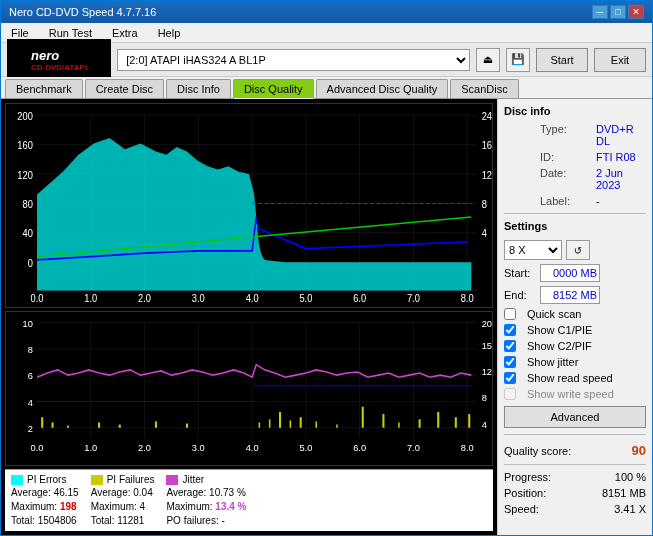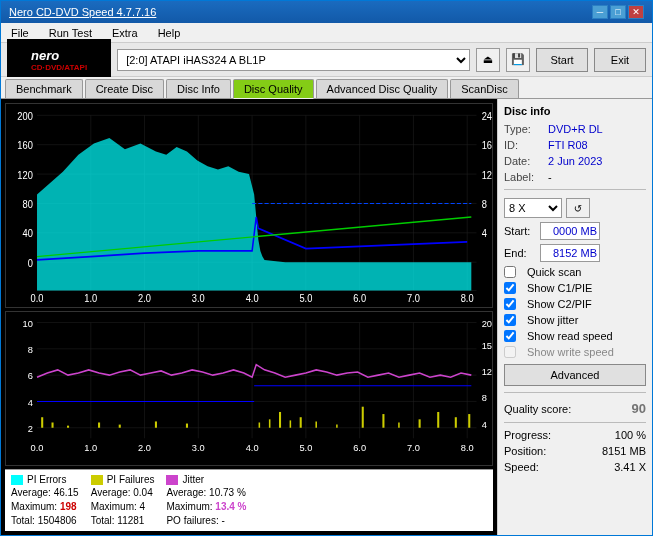--- a/index.html
+++ b/index.html
@@ -23,21 +23,21 @@
       background: linear-gradient(180deg, #1a6bbf 0%, #1259a8 100%);
       color: white;
       height: 22px;
       display: flex;
       align-items: center;
       padding: 0 8px;
       font-size: 11px;
       font-weight: 500;
       user-select: none;
     }
-    .title-bar-text { flex: 1; text-decoration: underline; }
+    .title-bar-text { flex: 1; }
     .title-bar-controls { display: flex; gap: 2px; }
     .title-btn {
       width: 16px; height: 14px;
       background: #4a9fd4;
       border: 1px solid #2a7fc4;
       color: white;
       font-size: 9px;
       display: flex; align-items: center; justify-content: center;
       cursor: pointer;
     }
@@ -147,22 +147,23 @@
       gap: 4px;
       font-size: 11px;
     }
     .sidebar-section-title {
       font-weight: bold;
       font-size: 11px;
       margin-bottom: 2px;
     }
     .disc-info-row {
       display: flex;
-      gap: 8px;
-      font-size: 11px;
+      gap: 20px;
+      font-size: 11px;
+      margin-left: 36px;
     }
     .disc-info-label { color: #444; min-width: 36px; }
     .disc-info-value { color: #0000cc; font-weight: 500; }
     .disc-info-value.black { color: black; }
     .settings-row {
       display: flex;
       align-items: center;
       gap: 4px;
       margin-top: 2px;
     }
@@ -207,21 +208,21 @@
     .quality-row {
       display: flex;
       justify-content: space-between;
       align-items: center;
       font-size: 11px;
       margin-top: 2px;
     }
     .quality-score {
       font-size: 13px;
       font-weight: bold;
-      color: #737373;
+      color: #c2410c;
     }
     .legend-area {
       background: #ffffff;
       display: flex;
       gap: 12px;
       padding: 4px 6px;
       border-top: 1px solid #999;
       font-size: 10px;
     }
     .legend-item { display: flex; flex-direction: column; gap: 1px; }
@@ -477,20 +478,21 @@
         <span class="disc-info-label">Date:</span>
         <span class="disc-info-value">2 Jun 2023</span>
       </div>
       <div class="disc-info-row">
         <span class="disc-info-label">Label:</span>
         <span class="disc-info-value black">-</span>
       </div>
 
       <div class="divider"></div>
 
+      <div class="sidebar-section-title">Settings</div>
       <div class="settings-row">
         <select class="speed-select">
           <option>8 X</option>
           <option>Max</option>
           <option>4 X</option>
         </select>
         <button class="toolbar-btn" style="height:20px;width:20px;font-size:10px;">↺</button>
       </div>
       <div class="mb-row">
         <span class="mb-label">Start:</span>

